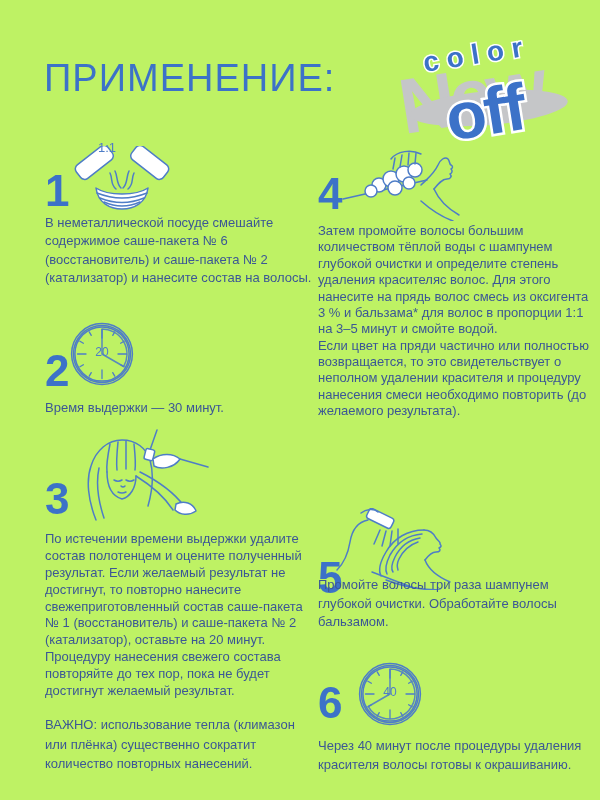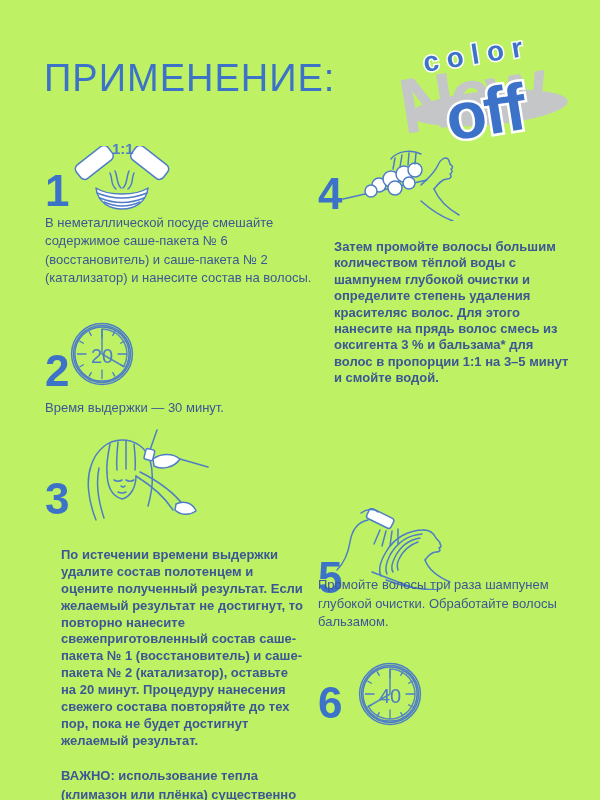--- a/index.html
+++ b/index.html
@@ -14,27 +14,27 @@
     font-size:38px;font-weight:400;letter-spacing:1px;
     color:#3c72c8;
   }
   .logo{position:absolute;left:393px;top:20px;width:192px;height:120px;overflow:visible;}
   .step-num{
     position:absolute;font-size:44px;font-weight:700;line-height:1;color:#3c72c8;
   }
   .step-text{
     position:absolute;color:#3b5795;font-size:13px;line-height:1.42;
   }
-  .step-text p{margin:16px;font-weight:bold;}
+  .step-text p{margin:0;}
   .ratio-label{
-    position:absolute;left:112px;top:140px;font-size:15px;color:#4e7dc7;font-weight:700;
+    position:absolute;left:98px;top:140px;font-size:13px;color:#4e7dc7;font-weight:400;
   }
   .clock-value{
     position:absolute;width:64px;text-align:center;
-    font-size:20px;color:#4e7dc7;
+    font-size:12px;color:#4e7dc7;
   }
   .icon-art{position:absolute;}
   .icon-art path,.icon-art rect,.icon-art circle{
     fill:none;stroke:#4e7dc7;stroke-width:1.5;stroke-linecap:round;stroke-linejoin:round;
   }
   .icon-art .fillwhite{fill:#ffffff;}
   .clock-wedge{fill:#c6d6f0;stroke:#8fafdd;stroke-width:.8;opacity:.9;}
   .clock-ring{fill:none;stroke:#4e7dc7;}
   .clock-tick{stroke:#4e7dc7;stroke-width:1.3;stroke-linecap:round;}
   #s3-text .note{margin-top:15px;line-height:1.52;}
@@ -143,20 +143,21 @@
     <circle class="fillwhite" cx="74" cy="40" r="6"></circle>
     <path d="M56,16 C62,8 76,6 86,11"></path>
     <path d="M60,15 L58,26"></path>
     <path d="M67,12 L65,24"></path>
     <path d="M74,10 L73,22"></path>
     <path d="M81,10 L80,21"></path>
   </svg>
   <div class="step-num" style="left:318px;top:172px">4</div>
   <div class="step-text" id="s4-text" style="left:318px;top:223px;width:272px">
     <p>Затем промойте волосы большим количеством тёплой воды с шампунем глубокой очистки и определите степень удаления красителяс волос. Для этого нанесите на прядь волос смесь из оксигента 3 % и бальзама* для волос в пропорции 1:1 на 3–5 минут и смойте водой.</p>
+    <p>Если цвет на пряди частично или полностью возвращается, то это свидетельствует о неполном удалении красителя и процедуру нанесения смеси необходимо повторить (до желаемого результата).</p>
   </div>
 
   <svg class="icon-art" style="left:328px;top:508px" width="150" height="82" viewBox="0 0 150 82">
     <g transform="rotate(26 52 12)">
         <rect class="fillwhite" x="38" y="5" width="27" height="11" rx="3"></rect>
       </g>
     <path d="M40,12 C30,14 24,22 22,34 C20,46 15,56 9,62"></path>
     <path d="M33,5 C38,1 46,0 50,4"></path>
     <path d="M52,22 L46,36"></path>
     <path d="M58,23 L54,38"></path>
@@ -187,14 +188,15 @@
     <line class="clock-tick" x1="42.75" y1="50.62" x2="44.75" y2="54.08"></line>
     <line class="clock-tick" x1="32" y1="48" x2="32" y2="56.5"></line>
     <line class="clock-tick" x1="21.25" y1="50.62" x2="19.25" y2="54.08"></line>
     <line class="clock-tick" x1="16" y1="32" x2="7.5" y2="32"></line>
     <line class="clock-tick" x1="13.38" y1="42.75" x2="9.91" y2="44.75"></line>
     <line class="clock-tick" x1="13.38" y1="21.25" x2="9.91" y2="19.25"></line>
     <line class="clock-tick" x1="21.25" y1="13.38" x2="19.25" y2="9.91"></line>
   </svg>
   <div class="clock-value" style="left:358px;top:685px">40</div>
   <div class="step-num" style="left:318px;top:681px">6</div>
+  <div class="step-text" id="s6-text" style="left:318px;top:737px;width:276px">Через 40 минут после процедуры удаления красителя волосы готовы к окрашиванию.</div>
 
 </div>
 
 </body></html>

